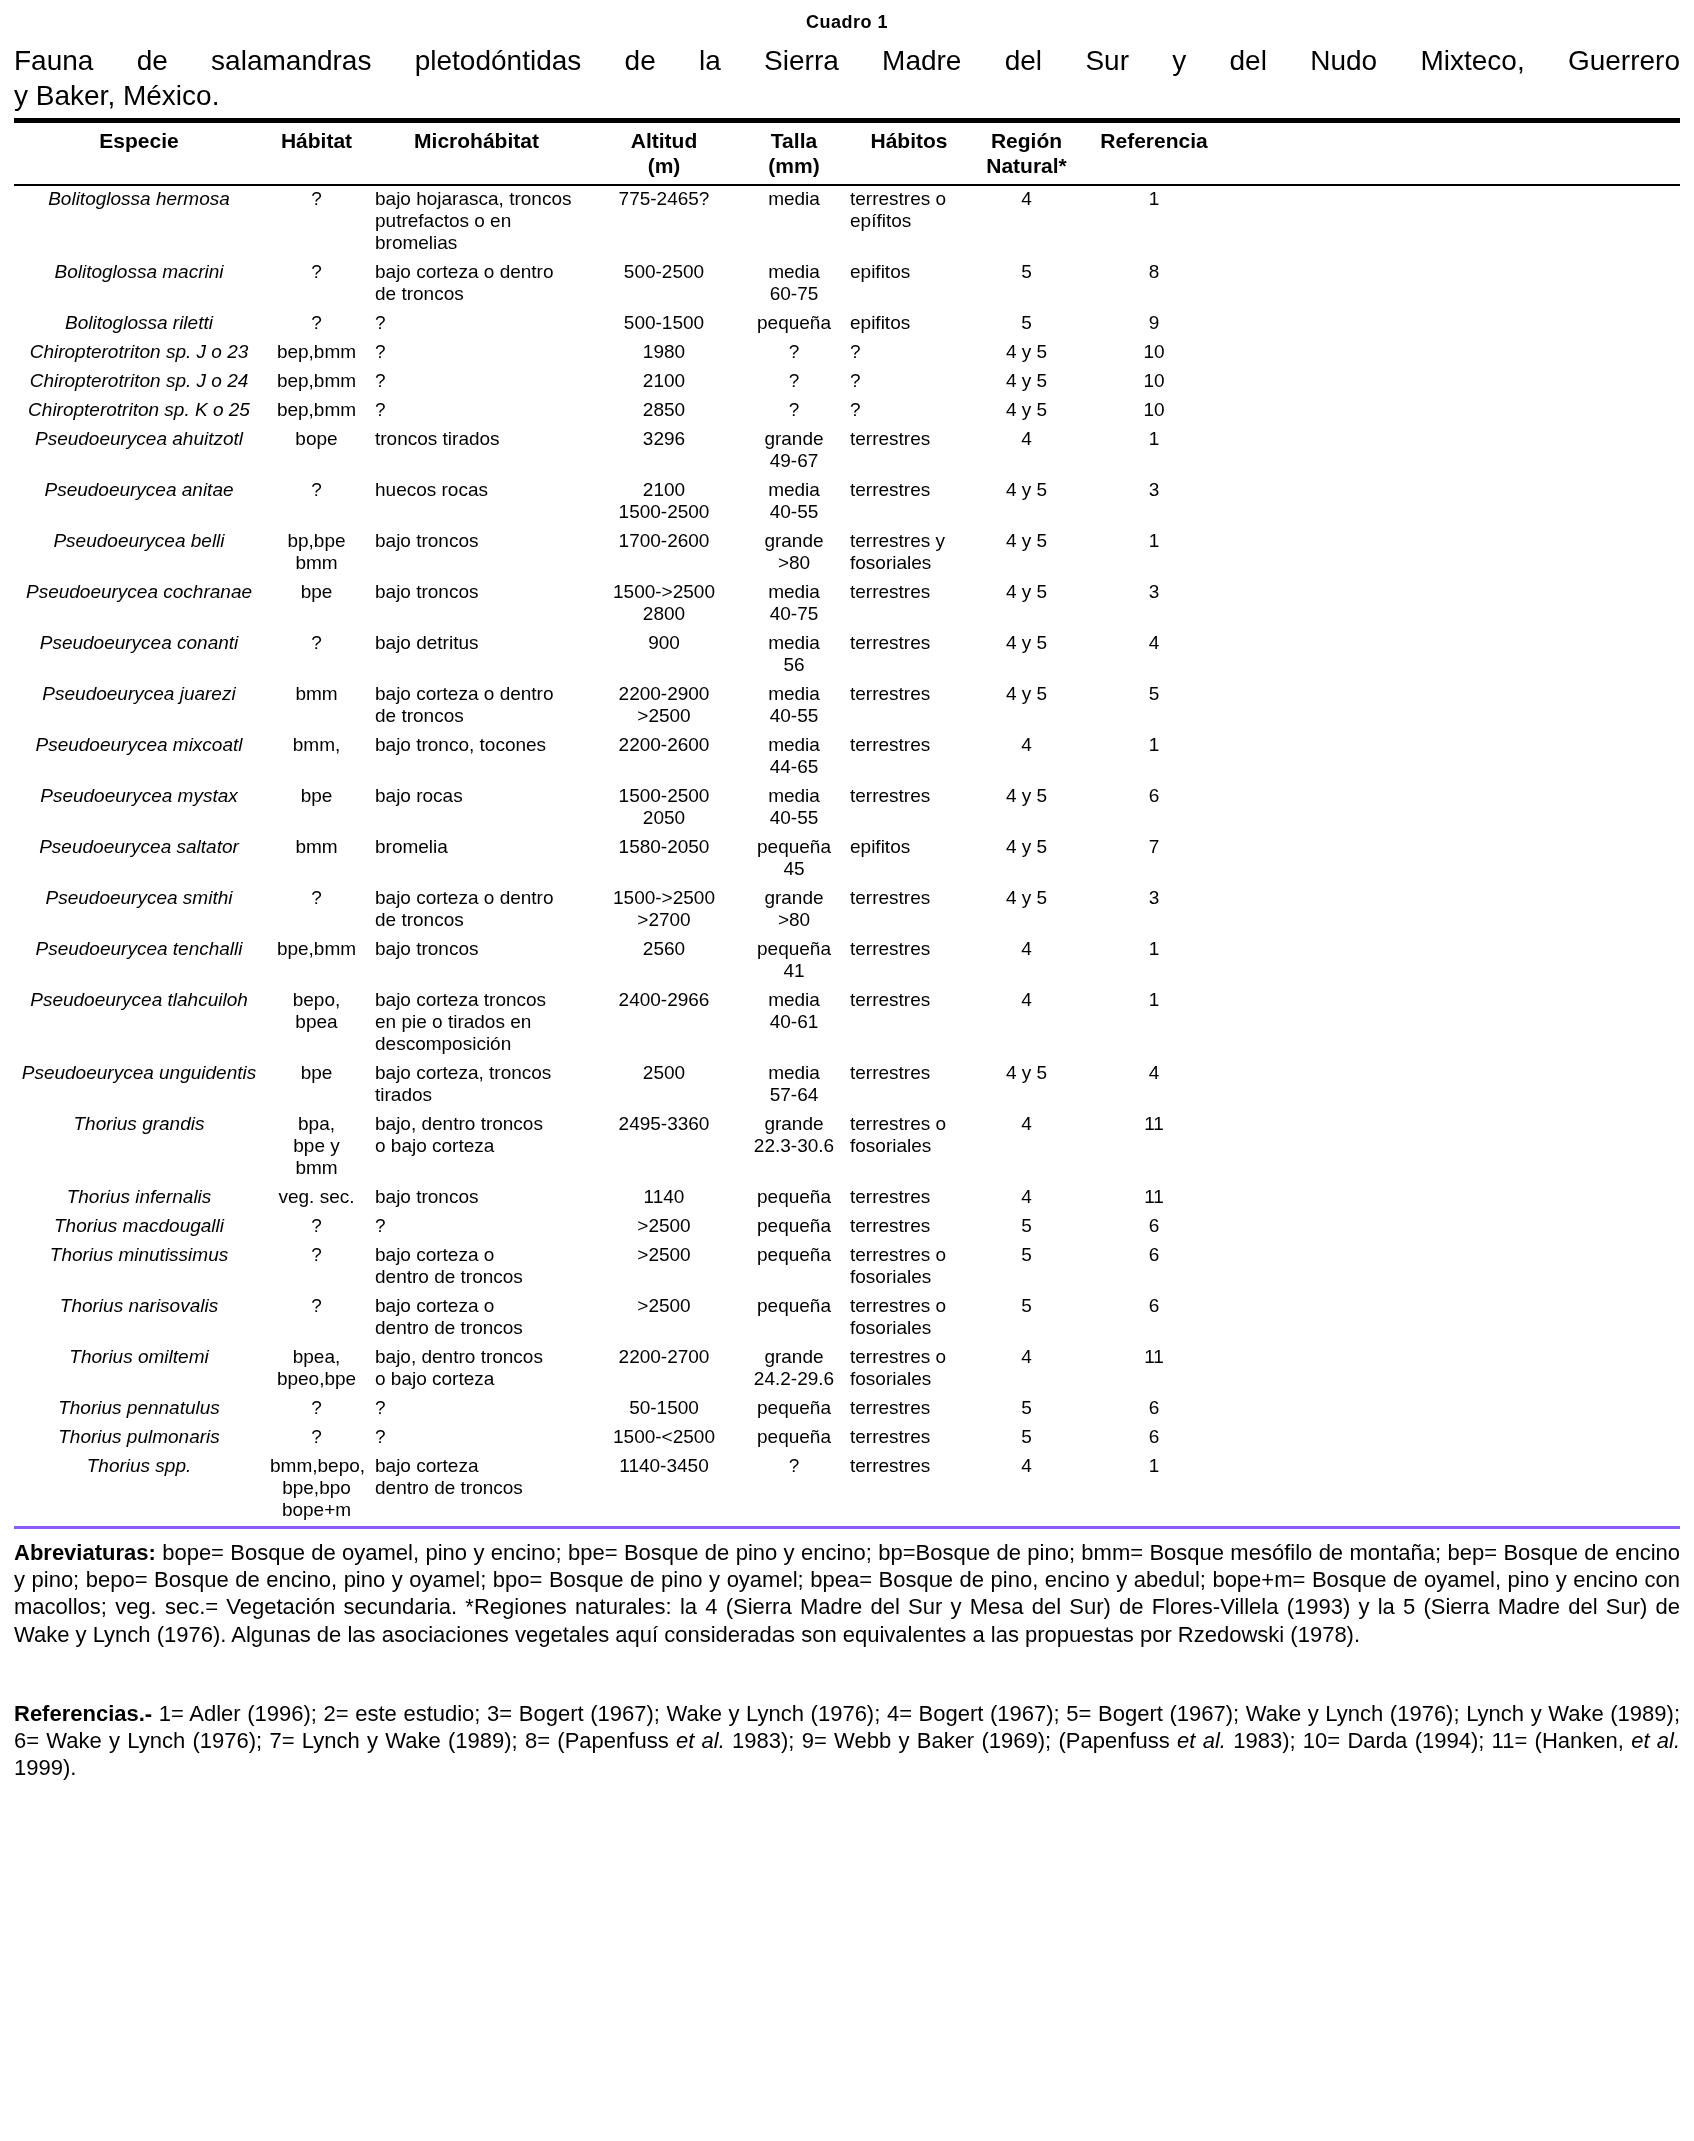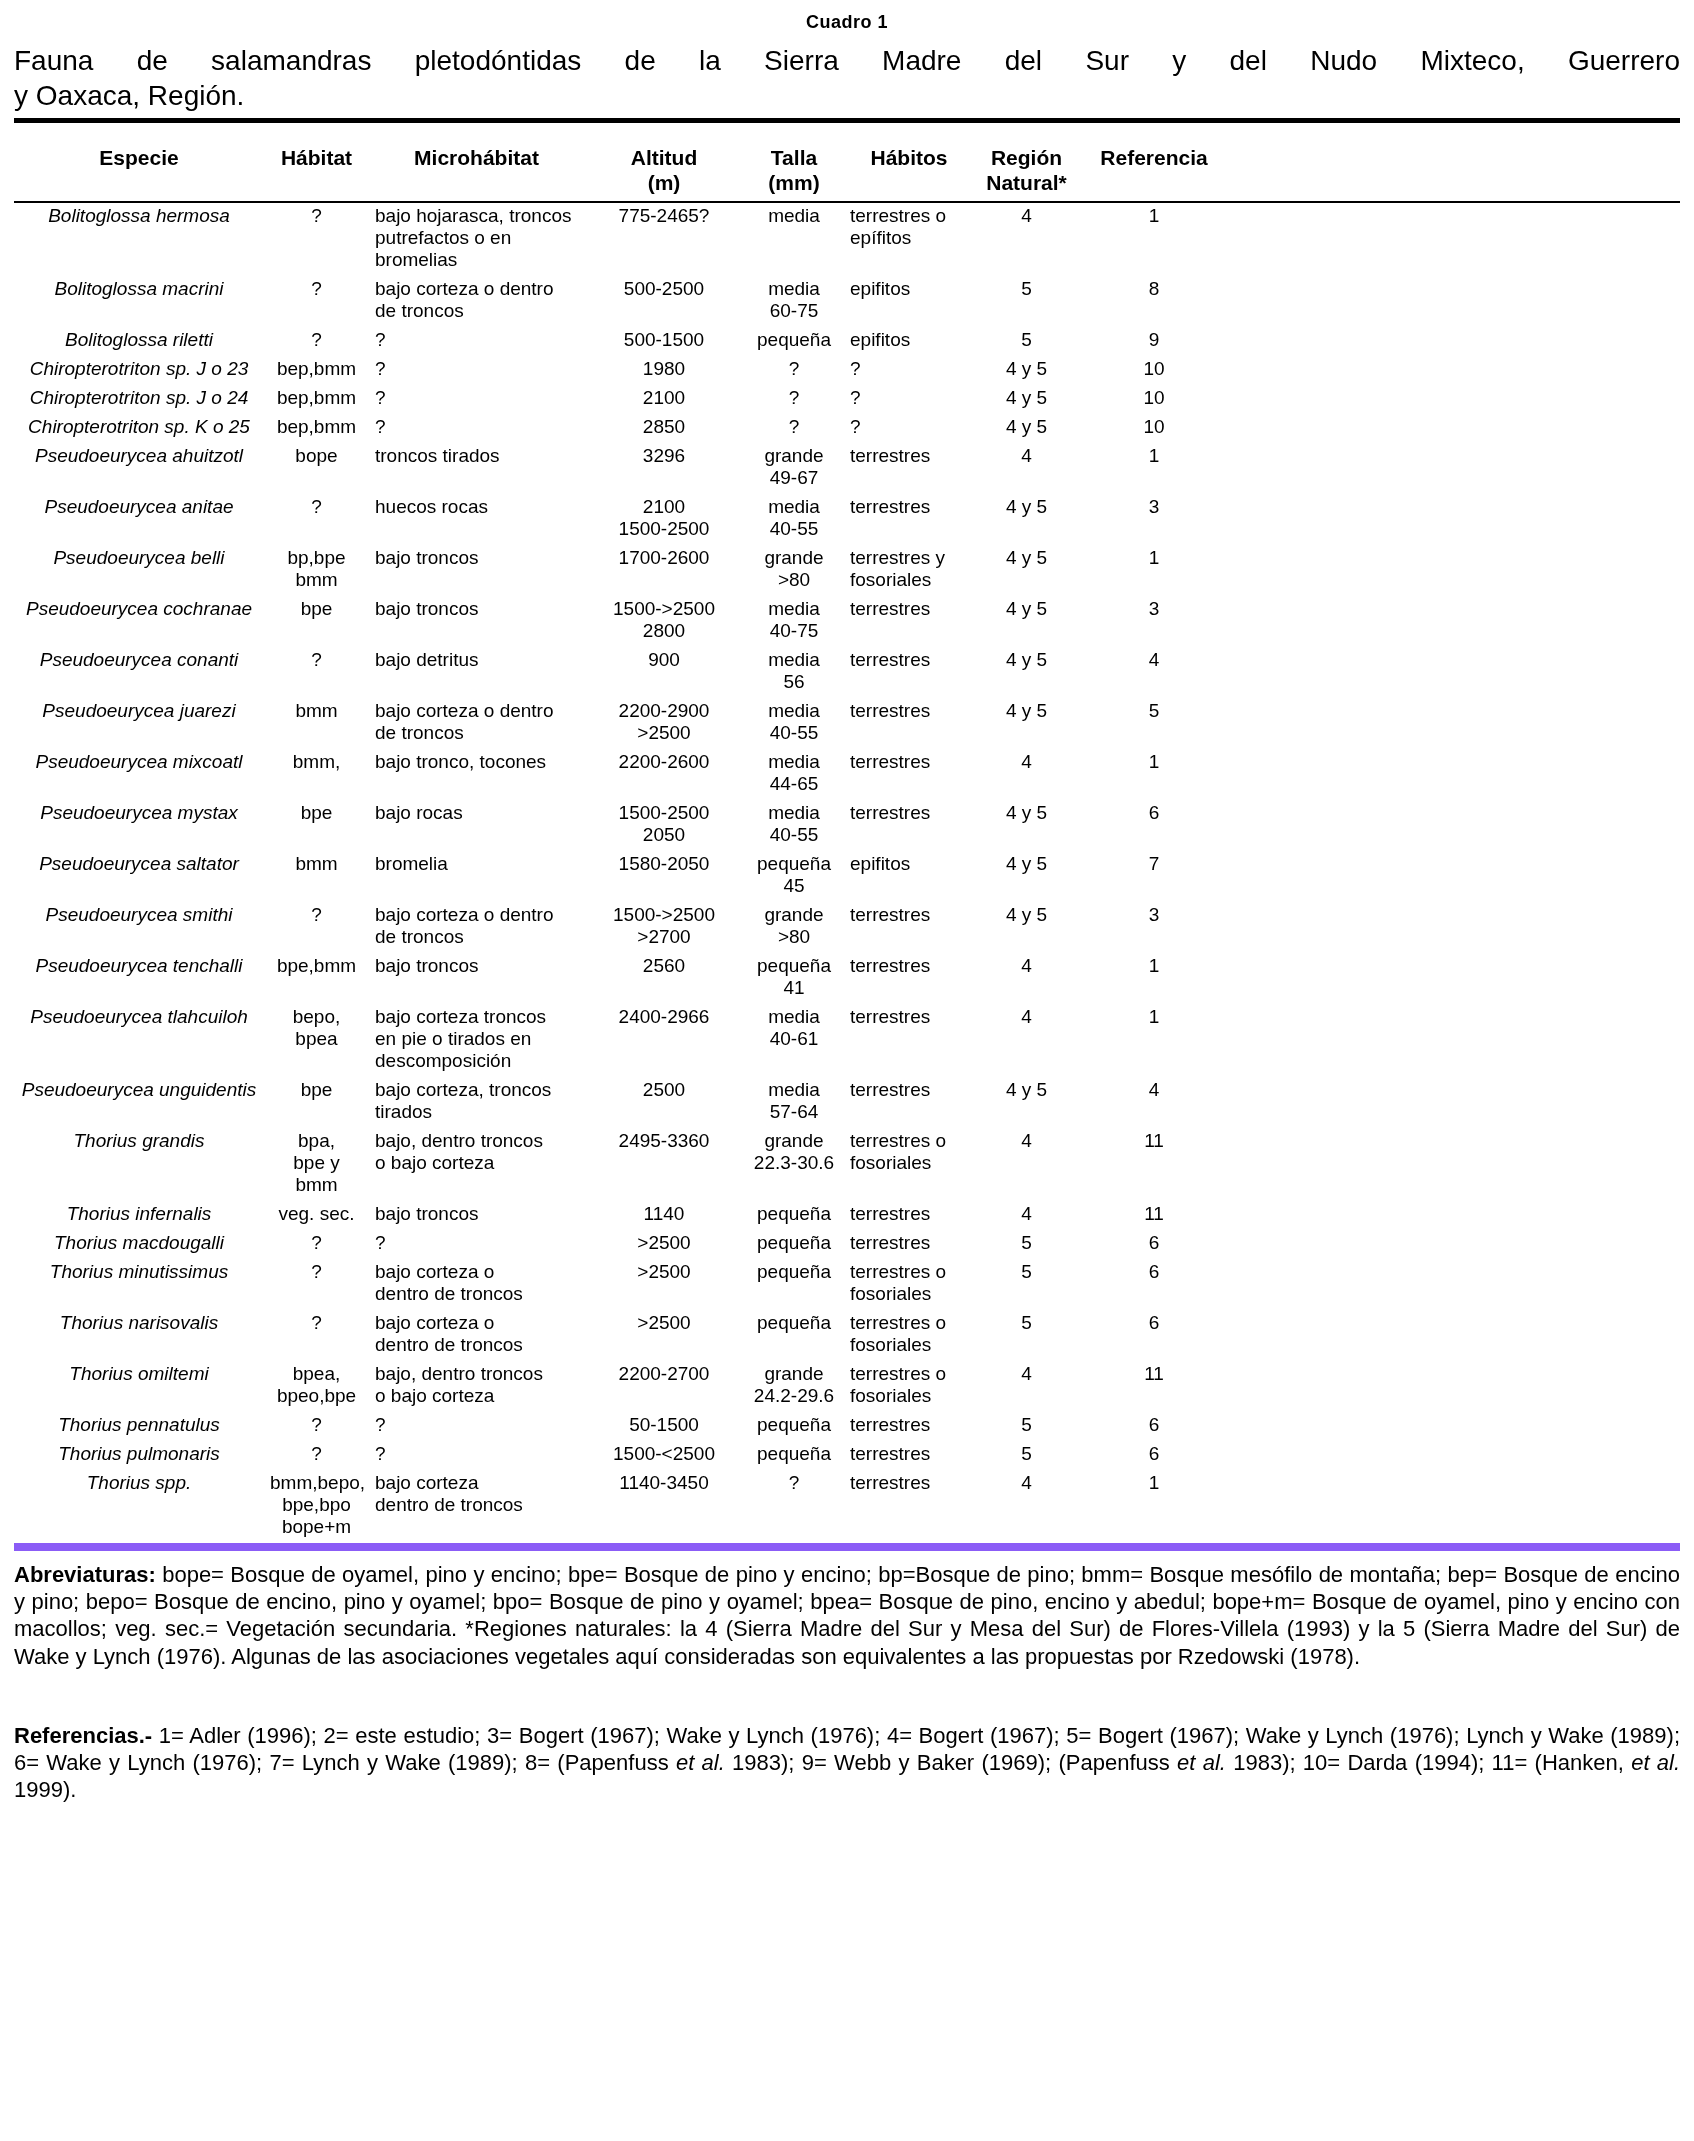--- a/index.html
+++ b/index.html
@@ -21,22 +21,22 @@
   }
   .caption { font-size: 28px; line-height: 1.25; }
   .caption-line { display: block; }
   .caption-line.justify { text-align: justify; text-align-last: justify; }
   .rule-thick { border-top: 5px solid #000; margin-top: 5px; }
 
   table.species {
     width: 100%;
     border-collapse: collapse;
     table-layout: fixed;
-    border-bottom: 8px solid #8b5cf6;
-    margin-top: 18px;
+    border-bottom: 3px solid #8b5cf6;
+    margin-top: 1px;
   }
   th, td {
     vertical-align: top;
     white-space: pre-line;
     overflow: hidden;
   }
   th {
     font-size: 21px;
     font-weight: bold;
     text-align: center;
@@ -79,21 +79,21 @@
 </style>
 </head>
 <body>
 
 <div class="page">
 
   <h1 class="title">Cuadro 1</h1>
 
   <p class="caption">
     <span class="caption-line justify">Fauna de salamandras pletodóntidas de la Sierra Madre del Sur y del Nudo Mixteco, Guerrero</span>
-    <span class="caption-line">y Oaxaca, Región.</span>
+    <span class="caption-line">y Baker, México.</span>
   </p>
 
   <div class="rule-thick"></div>
 
   <table class="species">
     <thead>
       <tr>
           <th class="col0">Especie</th>
           <th class="col1">Hábitat</th>
           <th class="col2">Microhábitat</th>

